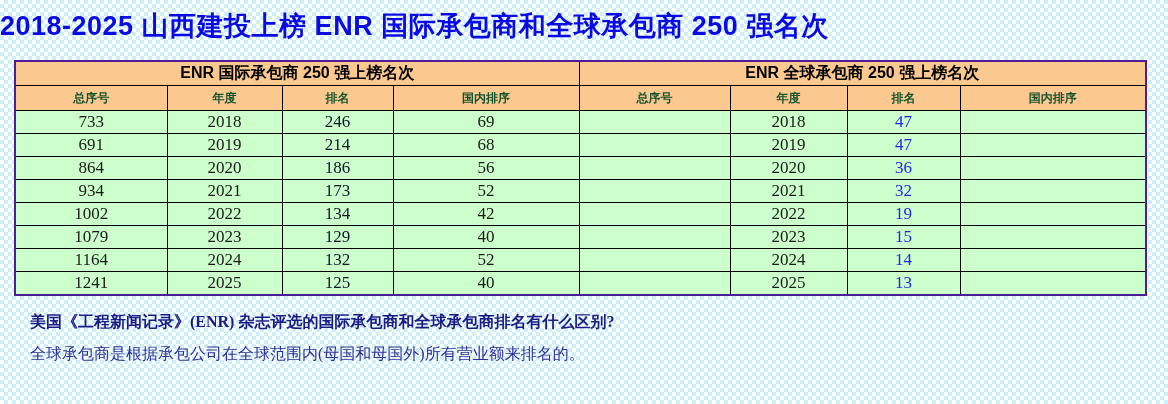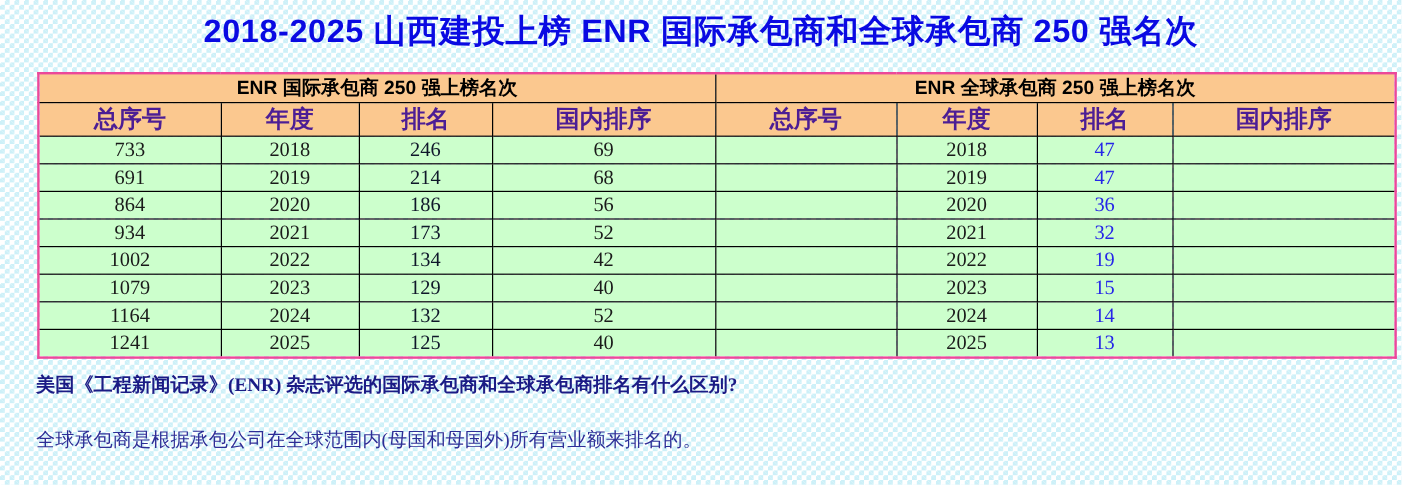--- a/index.html
+++ b/index.html
@@ -15,77 +15,76 @@
     background-color: #ffffff;
     background-image:
       linear-gradient(45deg, #cdf0f8 25%, transparent 25%, transparent 75%, #cdf0f8 75%),
       linear-gradient(45deg, #cdf0f8 25%, transparent 25%, transparent 75%, #cdf0f8 75%);
     background-size: 8px 8px;
     background-position: 0 0, 4px 4px;
   }
   .page-title {
     height: 52px;
     line-height: 52px;
-    text-align: center;
     font-size: 27px;
     font-weight: bold;
     color: #0a0ae2;
     letter-spacing: 0.5px;
     white-space: nowrap;
   }
   table.rank-table {
     position: absolute;
-    left: 31px;
+    left: 14px;
     top: 60px;
     width: 1131px;
     border-collapse: collapse;
     table-layout: fixed;
-    border: 2px solid #ec4899;
+    border: 2px solid #4c1d95;
   }
   table.rank-table th, table.rank-table td {
     border: 1px solid #000;
     padding: 0;
     text-align: center;
     vertical-align: middle;
     overflow: hidden;
     white-space: nowrap;
   }
   tr.section-header-row th {
     height: 23px;
     background: #fbc88f;
     font-size: 16px;
     font-weight: bold;
     color: #000;
   }
   tr.column-header-row th {
     height: 24px;
     background: #fbc88f;
-    font-size: 20px;
-    font-weight: bold;
-    color: #4c1d95;
+    font-size: 12px;
+    font-weight: bold;
+    color: #14532d;
   }
   tbody tr td {
     height: 22px;
     background: #ccffcc;
     font-family: "Liberation Serif", "DejaVu Serif", serif;
     font-size: 17px;
     color: #1a1a1a;
   }
   td.rank-red  { color: #0f172a; }
   td.rank-blue { color: #2626e8; }
   .notes {
     position: absolute;
     left: 30px;
     top: 312px;
     width: 1120px;
     font-family: "Liberation Serif", "DejaVu Serif", serif;
     font-size: 16px;
     color: #2e2e96;
   }
-  .notes p { margin: 0 0 27px 0; line-height: 19px; }
+  .notes p { margin: 0 0 13px 0; line-height: 19px; }
   .notes p.note-question {
     font-weight: bold;
     color: #1b1b85;
   }
 </style>
 </head>
 <body>
 
 <div class="page-title">2018-2025 山西建投上榜 ENR 国际承包商和全球承包商 250 强名次</div>
 

